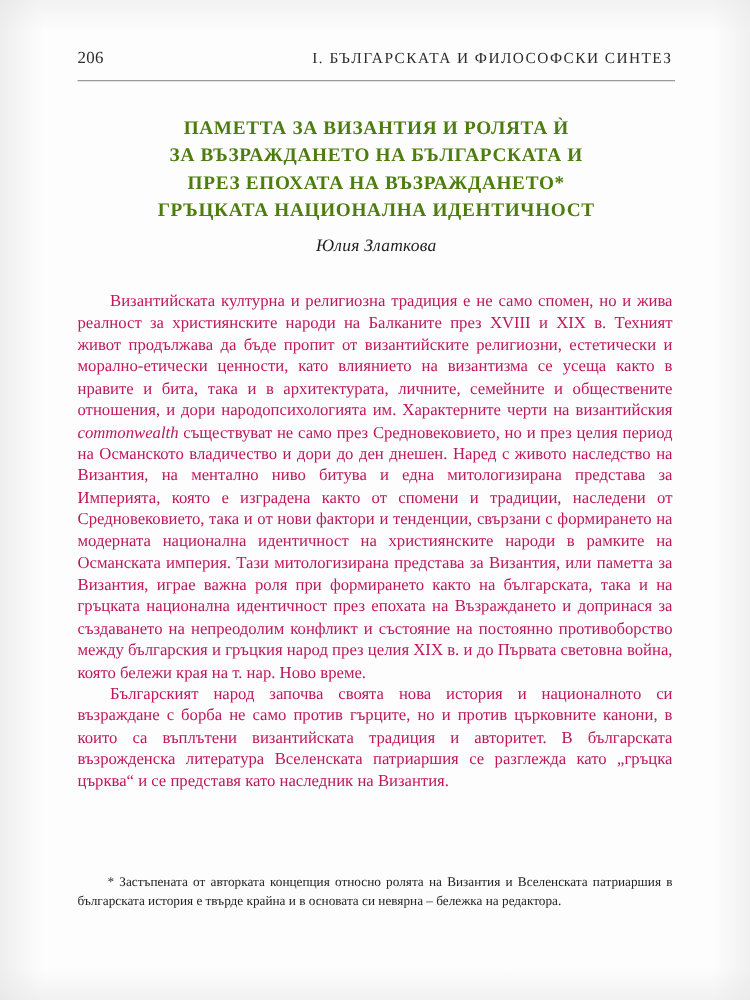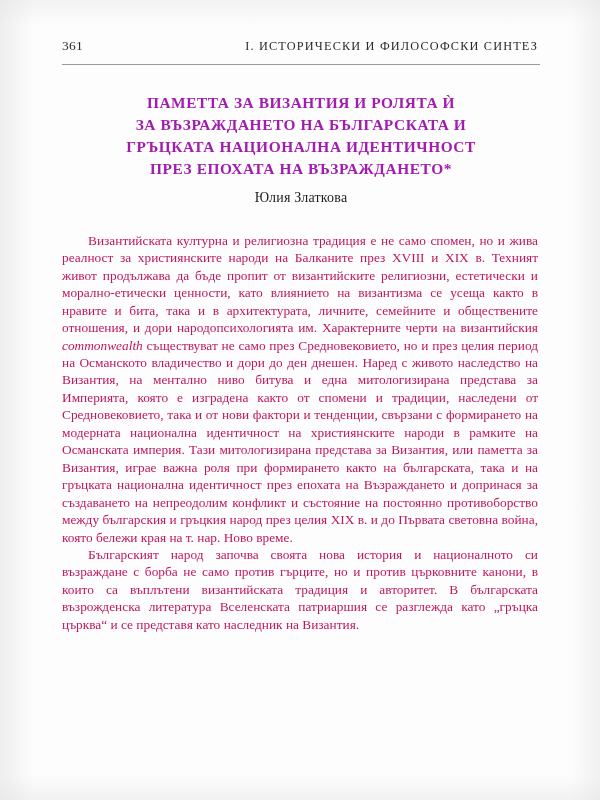--- a/index.html
+++ b/index.html
@@ -71,29 +71,30 @@
     background: #9a9a9a;
   }
 
   
   .article-title {
     margin-top: 27px;
     text-align: center;
     font-size: 15.4px;
     line-height: 1.42;
     letter-spacing: 0.55px;
-    color: #a21caf;
+    color: #4d7c0f;
   }
   .article-title .tline {
     display: block;
     white-space: nowrap;
   }
 
   .byline {
     text-align: center;
+    font-style: italic;
     font-size: 14px;
     letter-spacing: 0.2px;
     color: #1d1d1d;
   }
 
   
   .body {
     margin-top: 26px;
     width: 476px;
   }
@@ -136,34 +137,37 @@
 </style>
 </head>
 <body>
 
 <div class="page">
   <div class="paper-tone"></div>
 
   <div class="content">
 
     <div class="running-head">
-      <span class="folio">361</span>
-      <span class="head-title">I. ИСТОРИЧЕСКИ И ФИЛОСОФСКИ СИНТЕЗ</span>
+      <span class="folio">206</span>
+      <span class="head-title">I. БЪЛГАРСКАТА И ФИЛОСОФСКИ СИНТЕЗ</span>
     </div>
     <div class="head-rule"></div>
 
     <h1 class="article-title">
       <span class="tline">ПАМЕТТА ЗА ВИЗАНТИЯ И РОЛЯТА Ѝ</span>
       <span class="tline">ЗА ВЪЗРАЖДАНЕТО НА БЪЛГАРСКАТА И</span>
+      <span class="tline">ПРЕЗ ЕПОХАТА НА ВЪЗРАЖДАНЕТО*</span>
       <span class="tline">ГРЪЦКАТА НАЦИОНАЛНА ИДЕНТИЧНОСТ</span>
-      <span class="tline">ПРЕЗ ЕПОХАТА НА ВЪЗРАЖДАНЕТО*</span>
     </h1>
 
     <div class="byline">Юлия Златкова</div>
 
     <div class="body">
       <p class="para"><span>Византийската културна и религиозна традиция е не само спомен, но и жива реалност за християнските народи на Балканите през XVIII и XIX в. Техният живот продължава да бъде пропит от византийските религиозни, естетически и морално-етически ценности, като влиянието на византизма се усеща както в нравите и бита, така и в архитектурата, личните, семейните и обществените отношения, и дори народопсихологията им. Характерните черти на византийския </span><i>commonwealth</i><span> съществуват не само през Средновековието, но и през целия период на Османското владичество и дори до ден днешен. Наред с живото наследство на Византия, на ментално ниво битува и една митологизирана представа за Империята, която е изградена както от спомени и традиции, наследени от Средновековието, така и от нови фактори и тенденции, свързани с формирането на модерната национална идентичност на християнските народи в рамките на Османската империя. Тази митологизирана представа за Византия, или паметта за Византия, играе важна роля при формирането както на българската, така и на гръцката национална идентичност през епохата на Възраждането и допринася за създаването на непреодолим конфликт и състояние на постоянно противоборство между българския и гръцкия народ през целия XIX в. и до Първата световна война, която бележи края на т. нар. Ново време.</span></p>
       <p class="para">Българският народ започва своята нова история и националното си възраждане с борба не само против гърците, но и против църковните канони, в които са въплътени византийската традиция и авторитет. В българската възрожденска литература Вселенската патриаршия се разглежда като „гръцка църква“ и се представя като наследник на Византия.</p>
     </div>
 
+    <div class="footnote">
+      <p class="footnote-text"><span class="fn-marker">*</span><span> Застъпената от авторката концепция относно ролята на Византия и Вселенската патриаршия в българската история е твърде крайна и в основата си невярна – бележка на редактора.</span></p>
+    </div>
 
   </div>
 </div>
 
 </body></html>

